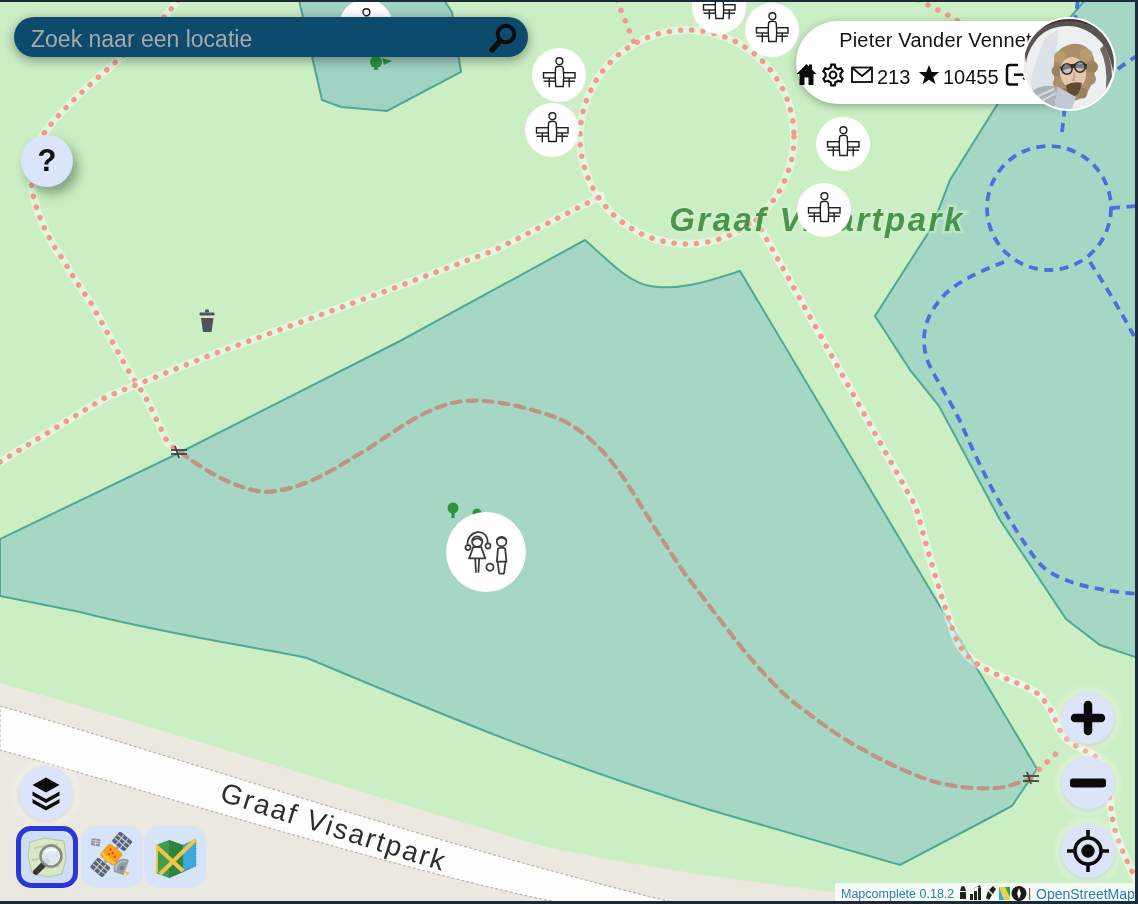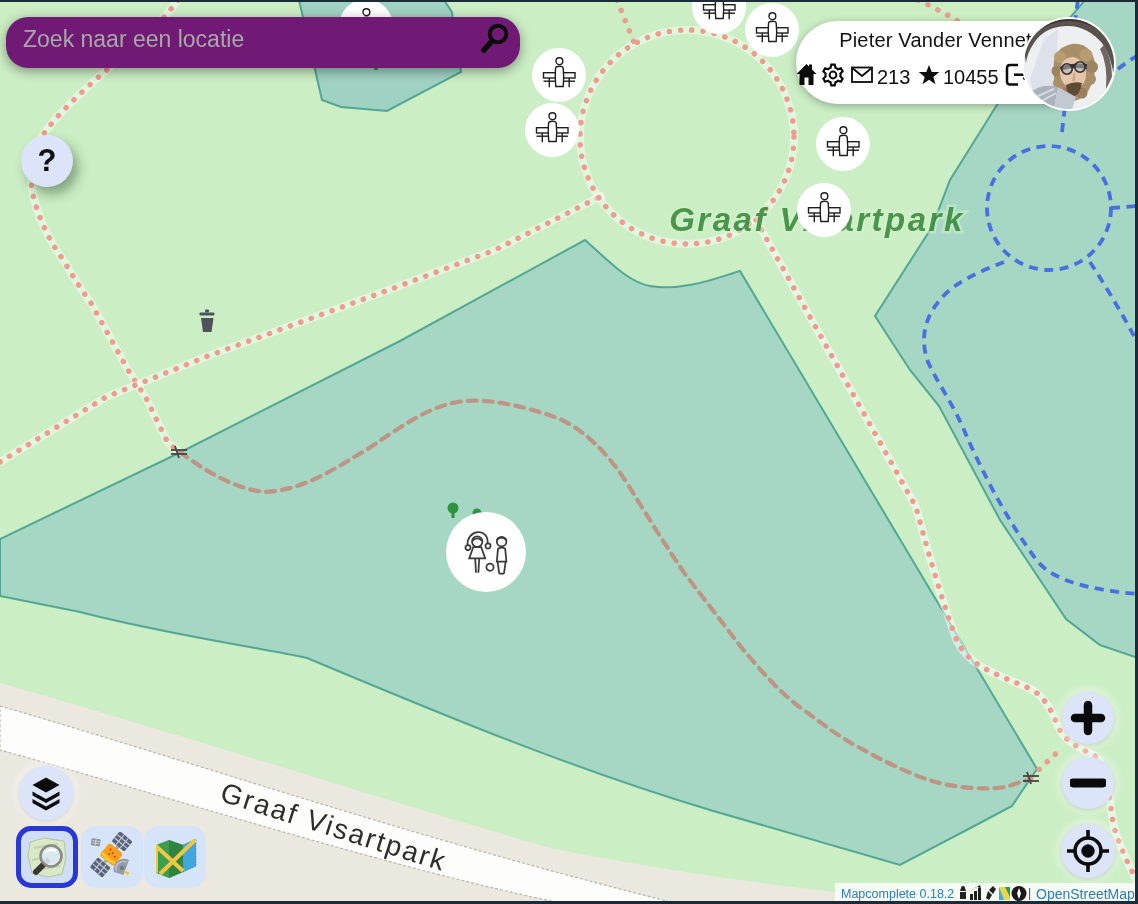--- a/index.html
+++ b/index.html
@@ -140,21 +140,21 @@
 
       <circle cx="19.5" cy="-13" r="6"></circle>
       <path d="M13.5,-15 Q19.5,-21 25.5,-15" stroke-width="2.4"></path>
       <path d="M15,-4 Q19.5,-7 24,-4 L25.5,12 L13.5,12 Z"></path>
       <path d="M14.5,12 L16.5,27 M22.5,27 L24.5,12 M16.5,27 L22.5,27"></path>
       <circle cx="5" cy="19" r="4.5"></circle>
     </g>
   </g>
 </svg>
 
-<div style="position:absolute;left:6px;top:17px;width:514px;height:51px;background:#701a75;border-radius:22px;box-shadow:0 3px 12px rgba(0,0,0,0.4);">
+<div style="position:absolute;left:14px;top:17px;width:514px;height:40px;background:#0c4a6e;border-radius:22px;box-shadow:0 3px 12px rgba(0,0,0,0.4);">
   <span style="position:absolute;left:17px;top:9px;font-size:23px;color:#a8a8a8;">Zoek naar een locatie</span>
   <svg width="40" height="40" viewBox="0 0 40 40" style="position:absolute;right:5px;top:1px;">
     <circle cx="23" cy="16" r="8.3" fill="none" stroke="#0c0c0c" stroke-width="4"></circle>
     <line x1="17" y1="23" x2="9" y2="32" stroke="#0c0c0c" stroke-width="5.5" stroke-linecap="round"></line>
   </svg>
 </div>
 
 <div class="circbtn" style="left:21px;top:135px;width:52px;height:52px;box-shadow:5px 7px 12px rgba(40,70,40,0.45);">
   <span style="font-size:31px;font-weight:bold;color:#111;">?</span>
 </div>

